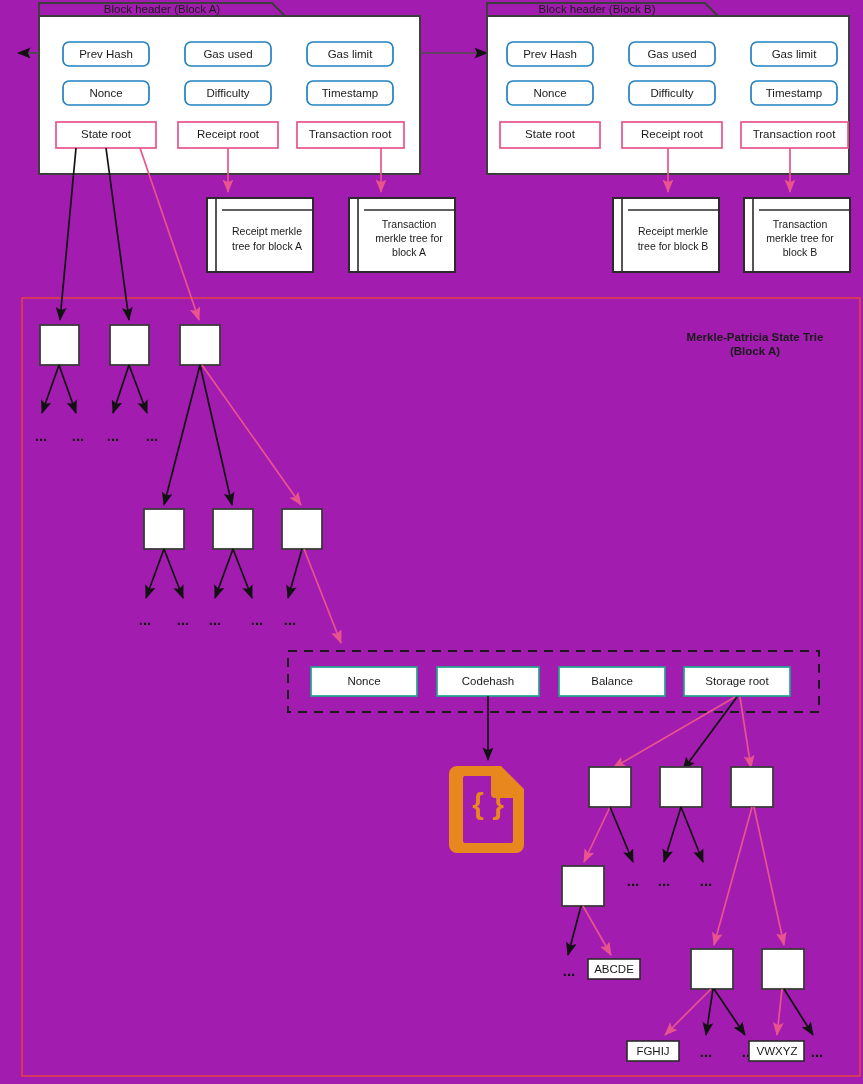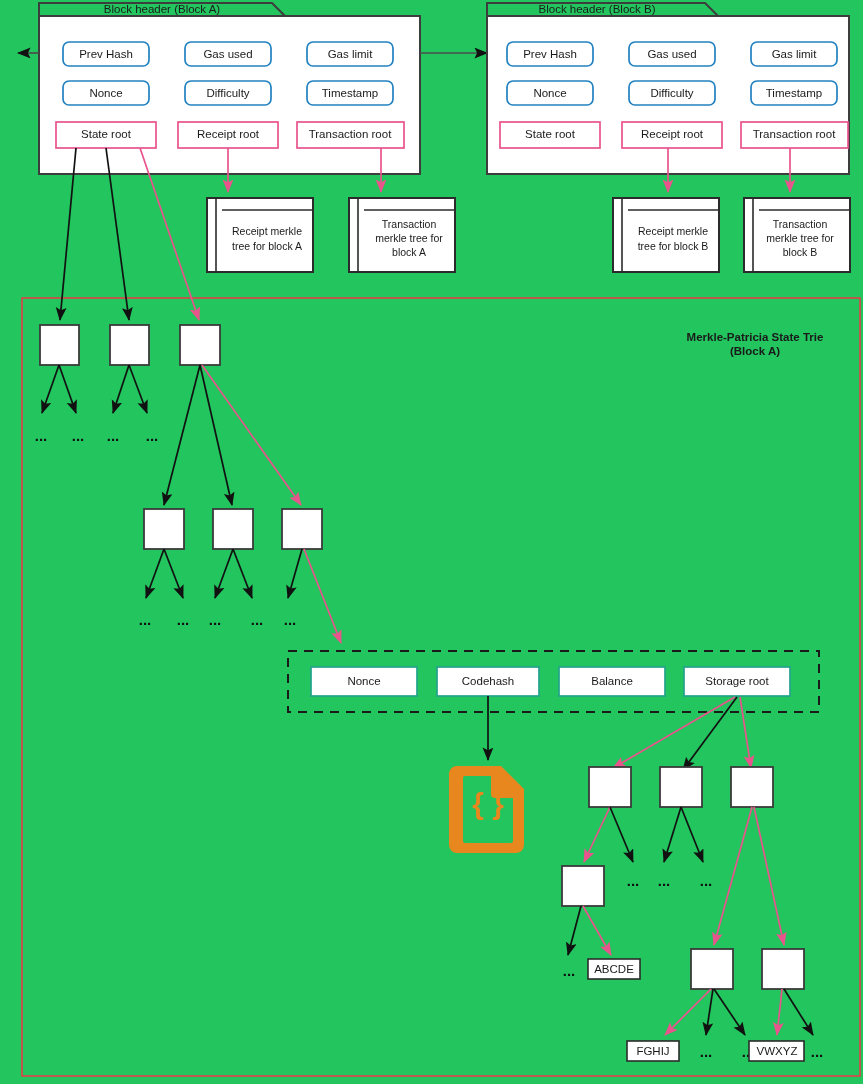--- a/index.html
+++ b/index.html
@@ -1,17 +1,17 @@
 <!DOCTYPE html>
 <html><head>
 <meta charset="utf-8">
 <style>
   html,body{margin:0;padding:0;background:#ffffff;}
   body{font-family:"Liberation Sans","DejaVu Sans",sans-serif;}
-  #root{position:relative;width:863px;height:1084px;background:#22c55e;overflow:hidden;}
+  #root{position:relative;width:863px;height:1084px;background:#a21caf;overflow:hidden;}
   svg#canvas{position:absolute;left:0;top:0;width:863px;height:1084px;}
   .lbl{font-family:"Liberation Sans","DejaVu Sans",sans-serif;font-size:11.5px;fill:#1a1a1a;text-anchor:middle;dominant-baseline:middle;}
   .lbl-sm{font-size:10.5px;}
   .lbl-bold{font-weight:bold;font-size:11.5px;}
   .dots{font-family:"Liberation Sans","DejaVu Sans",sans-serif;font-size:15px;font-weight:bold;fill:#111;text-anchor:middle;dominant-baseline:middle;}
   .hdrbox{fill:#ffffff;stroke:#3d3d3d;stroke-width:2;}
   .tabline{fill:none;stroke:#3d3d3d;stroke-width:2;}
   .bluebox{fill:#ffffff;stroke:#2281c0;stroke-width:1.7;}
   .pinkbox{fill:#ffffff;stroke:#e8548c;stroke-width:1.7;}
   .tealbox{fill:#ffffff;stroke:#23a38c;stroke-width:1.7;}

